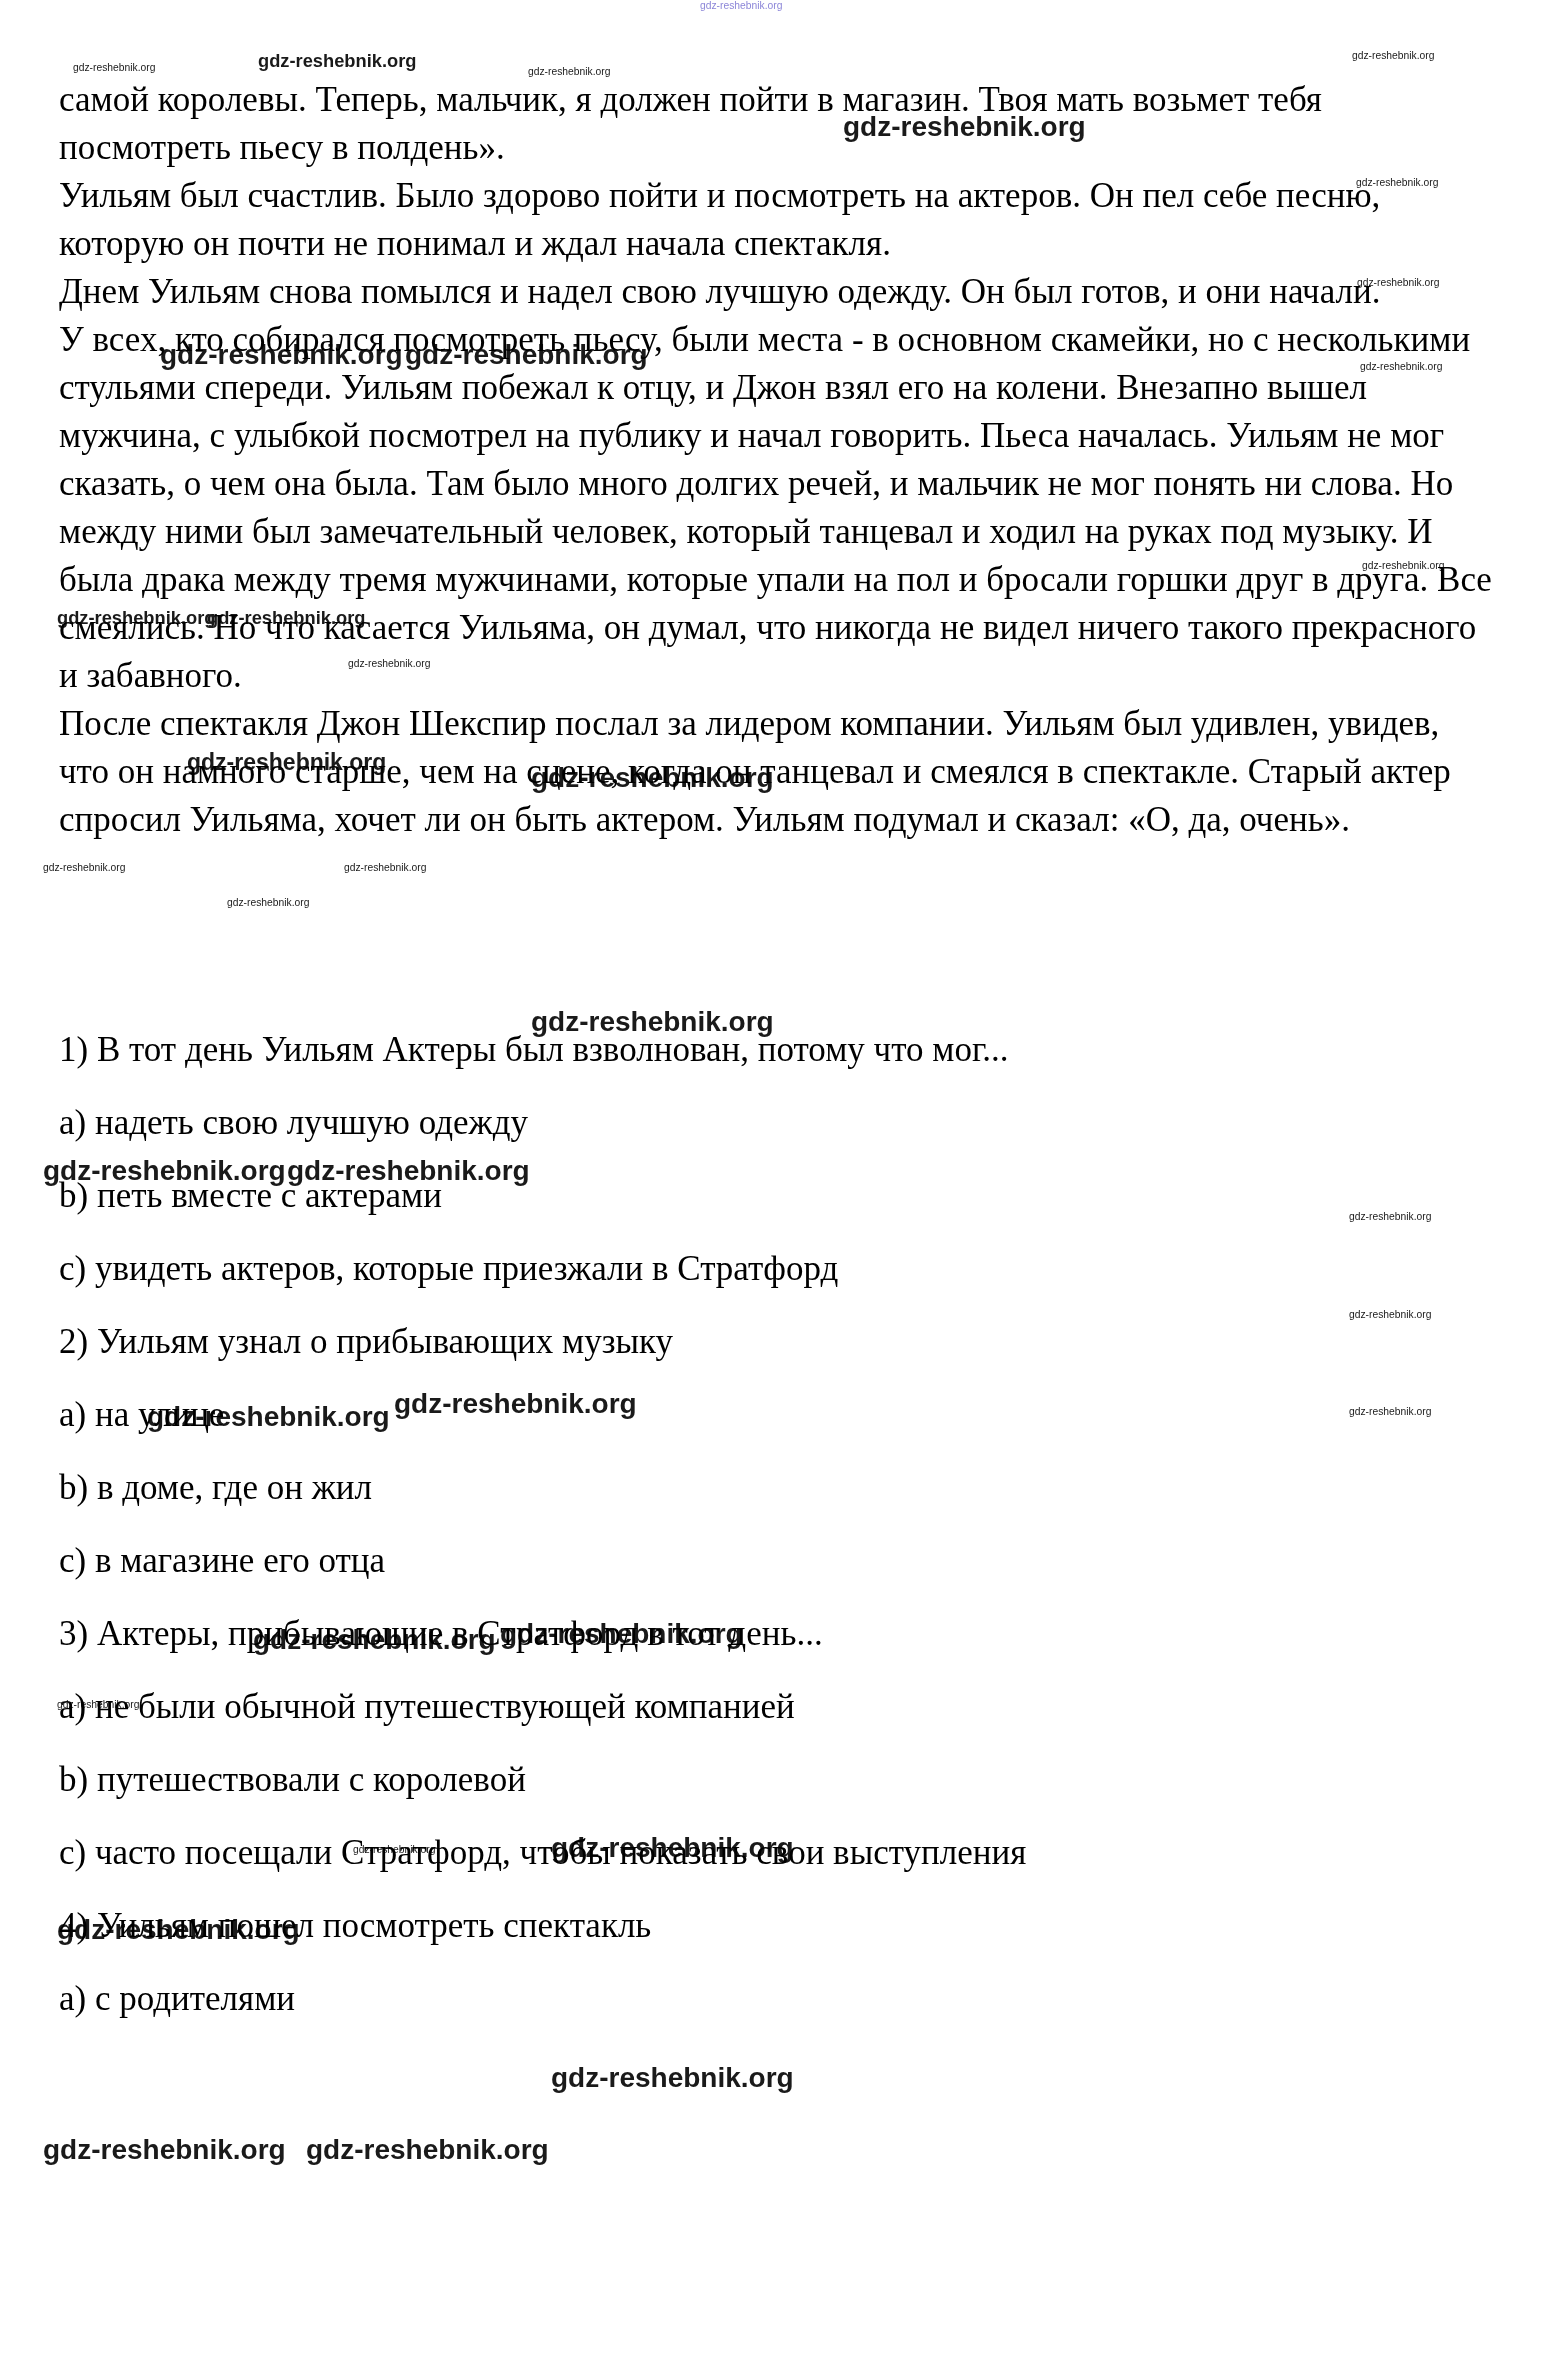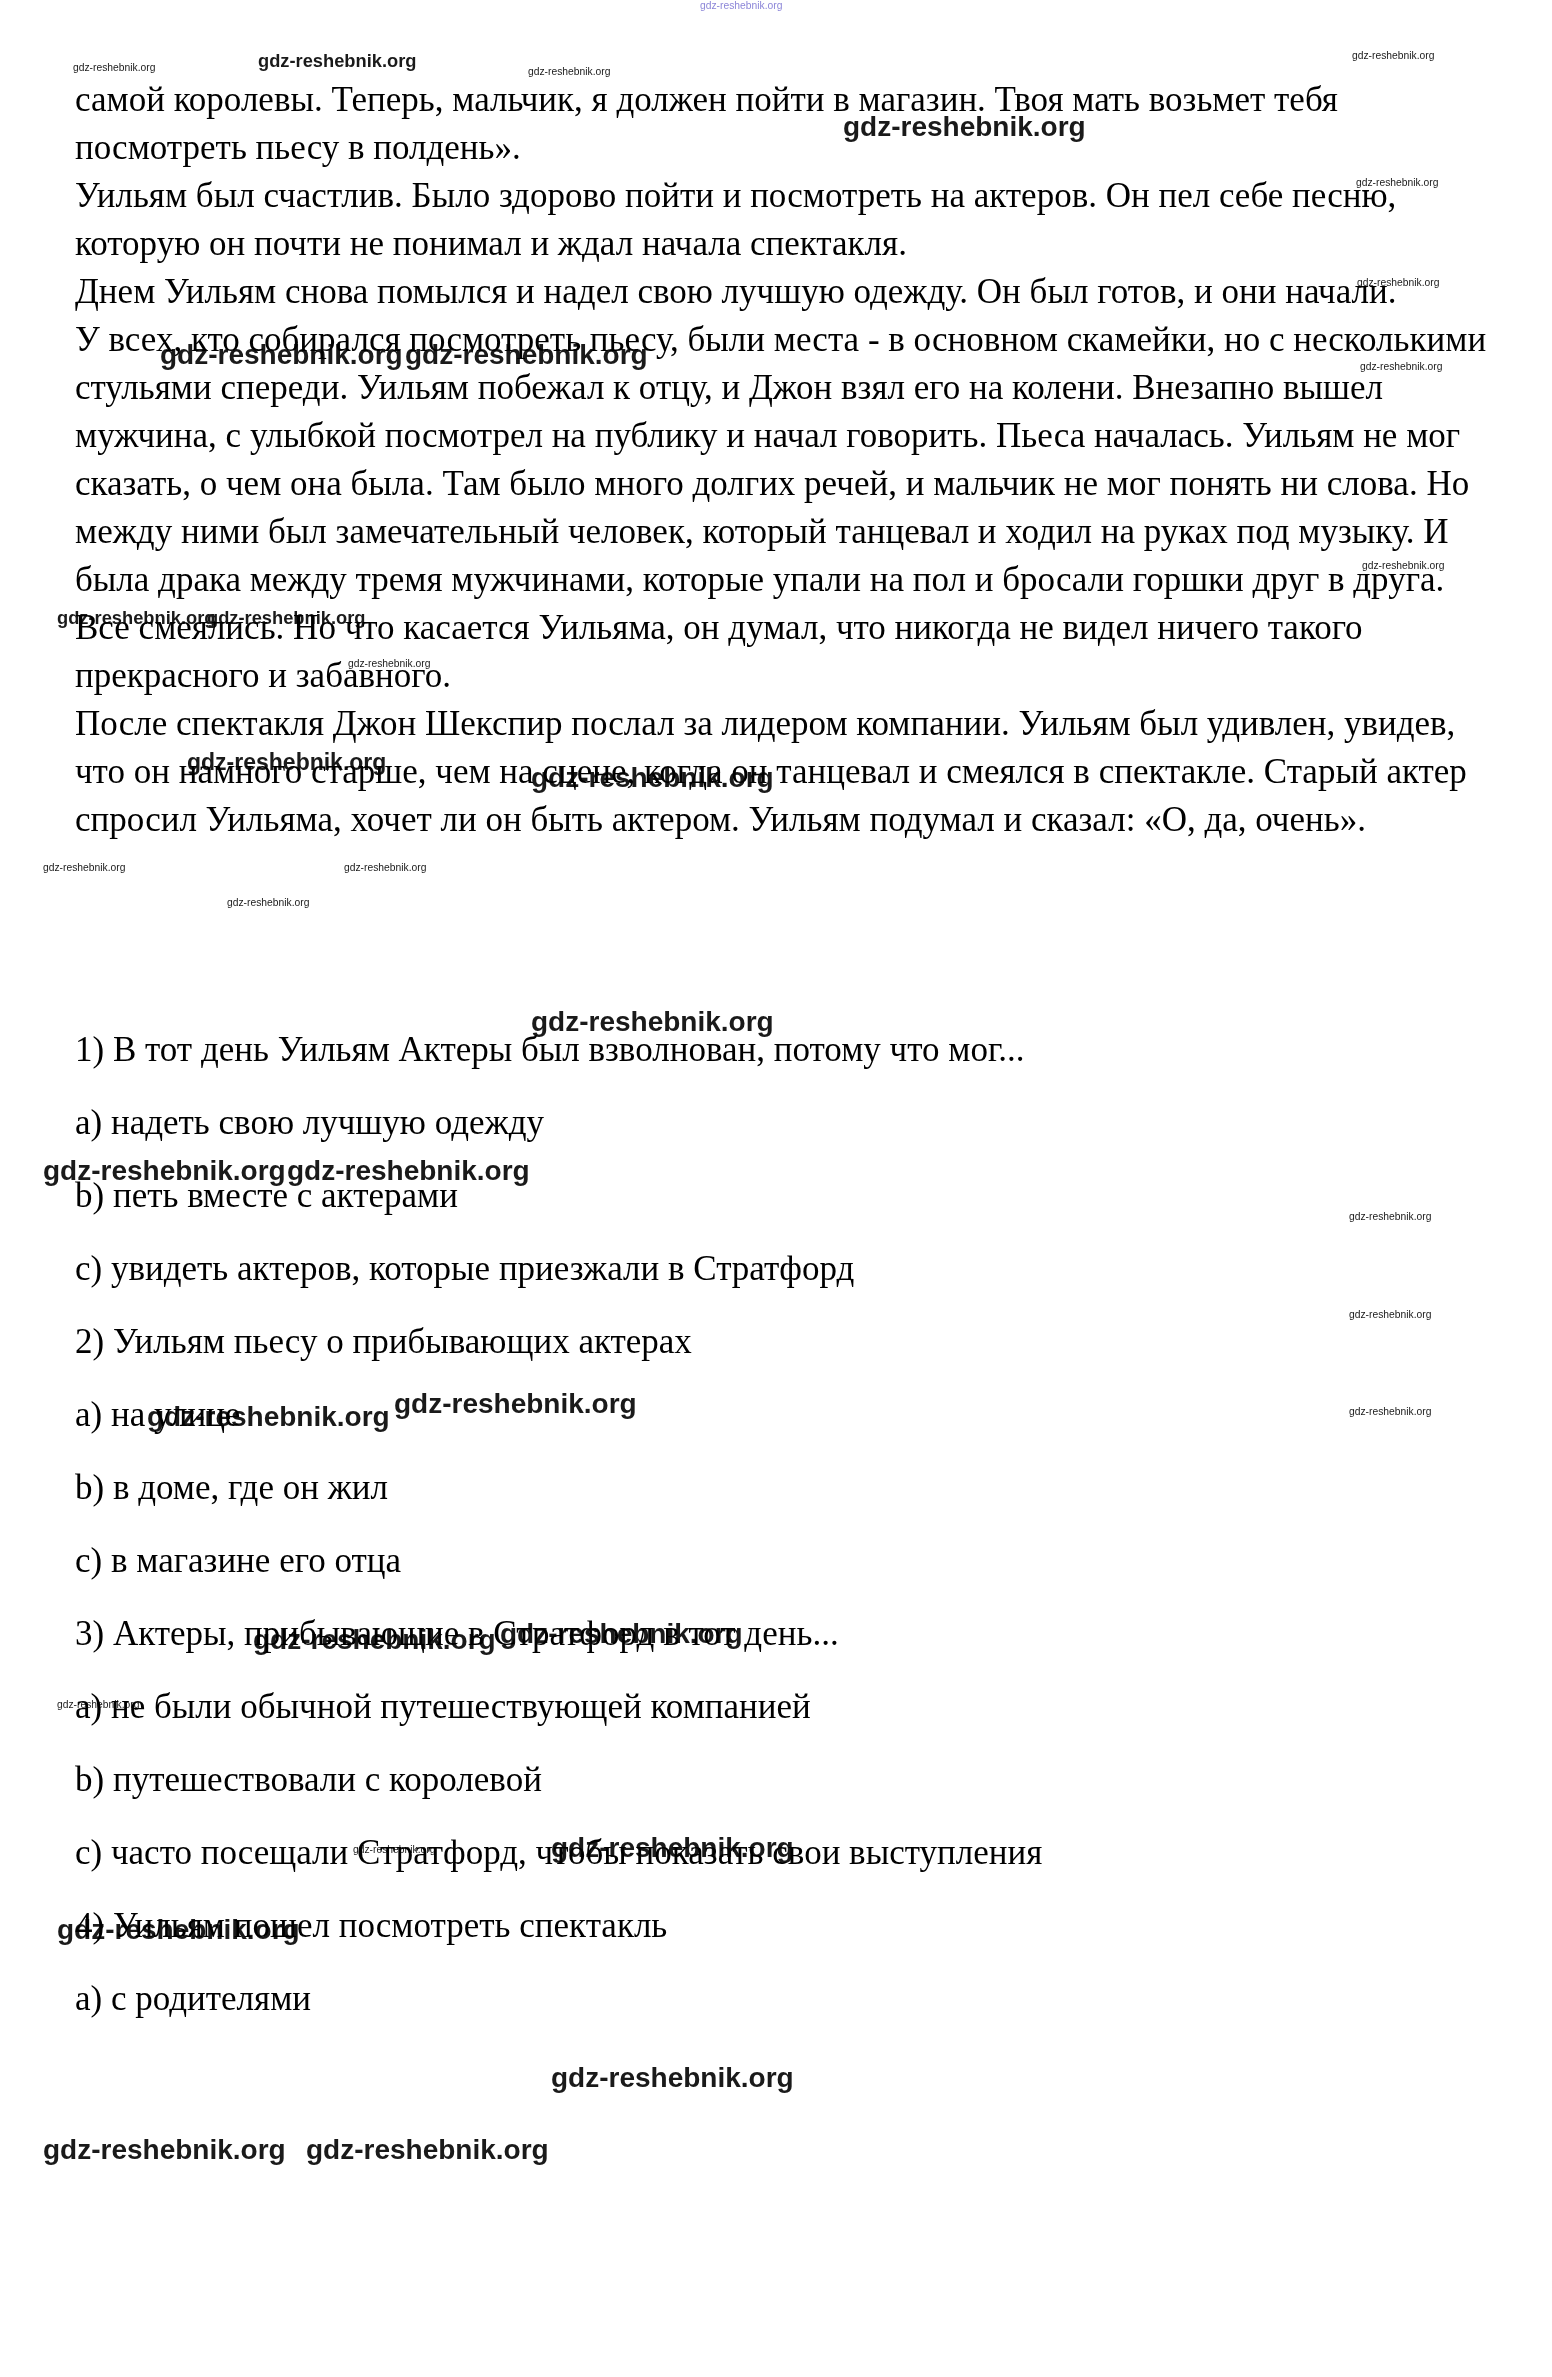--- a/index.html
+++ b/index.html
@@ -11,21 +11,20 @@
     overflow: hidden;
     font-family: "Liberation Serif", serif;
     color: #000000;
   }
   .content {
     position: relative;
     z-index: 2;
     padding: 76px 57px 0 59px;
     font-size: 35px;
     line-height: 48px;
-    margin-left: 16px;
   }
   .story p { margin: 0; }
   .questions { margin-top: 182px; }
   .questions p { margin: 0 0 25px 0; }
   
   .wm-layer {
     position: absolute;
     inset: 0;
     z-index: 1;
     pointer-events: none;
@@ -100,21 +99,21 @@
     <section class="questions">
 
       <div>
         <p><span>1)</span> <span>В тот день Уильям Актеры был взволнован, потому что мог...</span></p>
         <p><span>a)</span> <span>надеть свою лучшую одежду</span></p>
         <p><span>b)</span> <span>петь вместе с актерами</span></p>
         <p><span>c)</span> <span>увидеть актеров, которые приезжали в Стратфорд</span></p>
       </div>
 
       <div>
-        <p><span>2)</span> <span>Уильям пьесу о прибывающих актерах</span></p>
+        <p><span>2)</span> <span>Уильям узнал о прибывающих музыку</span></p>
         <p><span>a)</span> <span>на улице</span></p>
         <p><span>b)</span> <span>в доме, где он жил</span></p>
         <p><span>c)</span> <span>в магазине его отца</span></p>
       </div>
 
       <div>
         <p><span>3)</span> <span>Актеры, прибывающие в Стратфорд в тот день...</span></p>
         <p><span>a)</span> <span>не были обычной путешествующей компанией</span></p>
         <p><span>b)</span> <span>путешествовали с королевой</span></p>
         <p><span>c)</span> <span>часто посещали Стратфорд, чтобы показать свои выступления</span></p>

